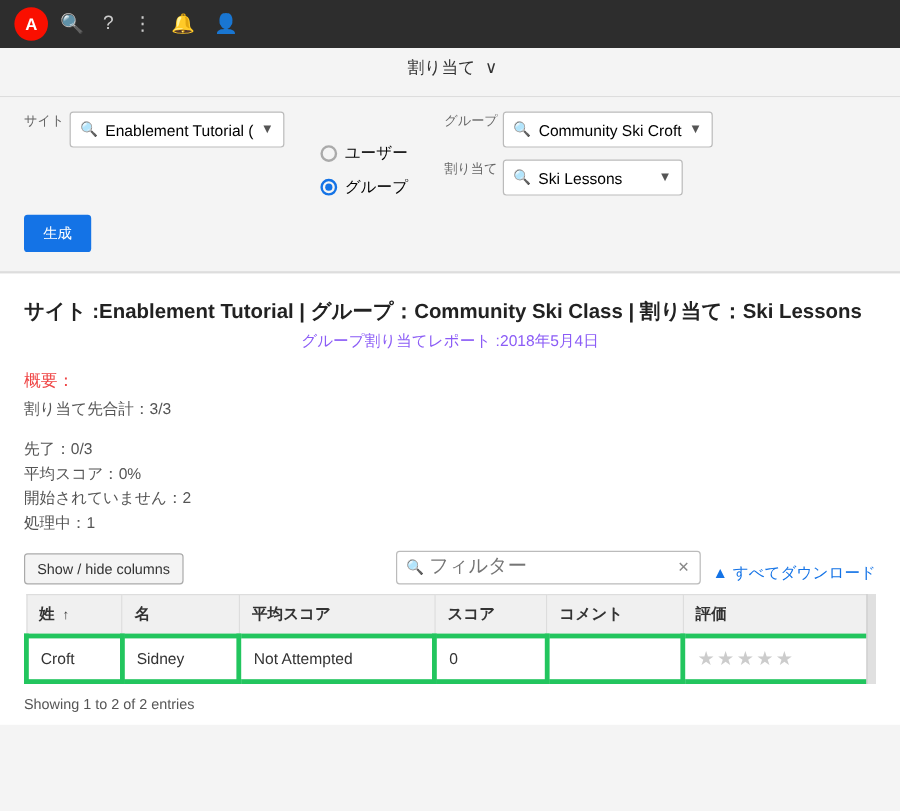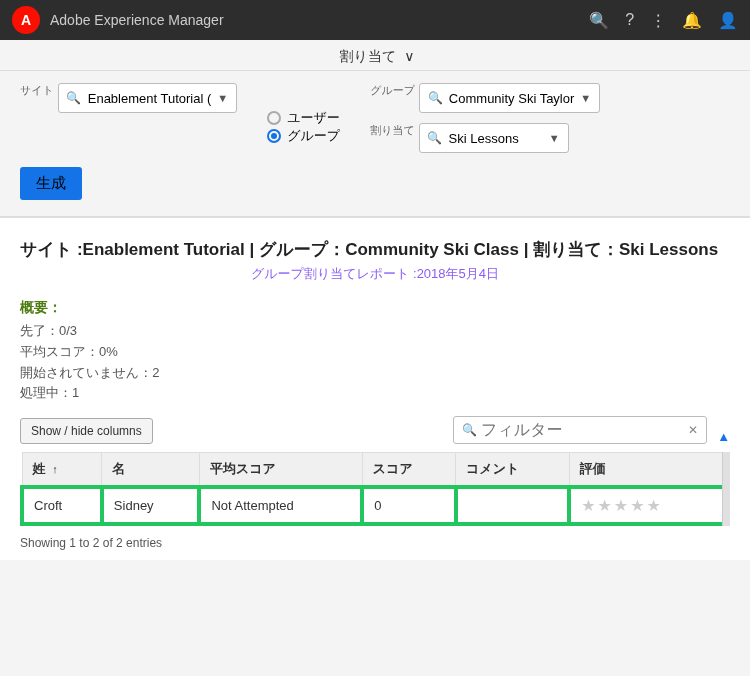--- a/index.html
+++ b/index.html
@@ -31,21 +31,21 @@
     .navbar-icons {
       display: flex; align-items: center; gap: 16px;
     }
     .navbar-icon {
       color: #ccc; font-size: 16px; cursor: pointer;
     }
 
     
     .filter-bar {
       background: #f4f4f4;
-      padding: 8px 0 4px 0;
+      padding: 8px 0 14px 0;
       display: flex;
       align-items: center;
       justify-content: center;
       border-bottom: 1px solid #ddd;
     }
     .filter-bar-label {
       font-size: 14px;
       color: #333;
       cursor: pointer;
     }
@@ -92,20 +92,21 @@
     .config-select .select-text {
       flex: 1;
     }
     .config-select .chevron {
       color: #555; font-size: 11px; margin-left: 6px;
     }
 
     .radio-group {
       display: flex;
       flex-direction: column;
+      gap: 10px;
       margin-top: 4px;
     }
     .radio-item {
       display: flex;
       align-items: center;
       gap: 6px;
       font-size: 13px;
     }
     .radio-circle {
       width: 14px; height: 14px;
@@ -127,25 +128,25 @@
     .right-col {
       display: flex;
       flex-direction: column;
       gap: 10px;
     }
 
     .generate-btn {
       display: inline-block;
       margin-top: 14px;
       background: #1473e6;
-      color: #000000;
+      color: #ffffff;
       border: none;
       border-radius: 3px;
       padding: 7px 16px;
-      font-size: 15px;
+      font-size: 12px;
       cursor: pointer;
     }
 
     
     .report-section {
       background: white;
       padding: 20px 20px 0 20px;
     }
     .report-title {
       font-size: 17px;
@@ -154,22 +155,22 @@
       margin-bottom: 4px;
     }
     .report-subtitle {
       font-size: 13px;
       color: #8b5cf6;
       text-align: center;
       margin-bottom: 16px;
     }
     .section-heading {
       font-size: 14px;
-      font-weight: bold;
-      color: #4d7c0f;
+      font-weight: normal;
+      color: #ef4444;
       margin-bottom: 4px;
     }
     .section-content {
       font-size: 13px;
       color: #555;
       margin-bottom: 12px;
       line-height: 1.6;
     }
 
     
@@ -259,21 +260,20 @@
       overflow: hidden;
     }
   </style>
 </head>
 <body>
 
 <div class="navbar">
   <div class="navbar-logo">
     <span>A</span>
   </div>
-  <span class="navbar-title">Adobe Experience Manager</span>
   <div class="navbar-icons">
     <span class="navbar-icon">🔍</span>
     <span class="navbar-icon">?</span>
     <span class="navbar-icon">⋮</span>
     <span class="navbar-icon">🔔</span>
     <span class="navbar-icon">👤</span>
   </div>
 </div>
 
 <div class="filter-bar">
@@ -306,21 +306,21 @@
           <span>グループ</span>
         </div>
       </div>
     </div>
 
     <div class="right-col">
       <div class="config-col">
         <div class="config-label">グループ</div>
         <div class="config-select">
           <span class="select-icon">🔍</span>
-          <span class="select-text">Community Ski Taylor</span>
+          <span class="select-text">Community Ski Croft</span>
           <span class="chevron">▼</span>
         </div>
       </div>
       <div class="config-col">
         <div class="config-label">割り当て</div>
         <div class="config-select">
           <span class="select-icon">🔍</span>
           <span class="select-text">Ski Lessons</span>
           <span class="chevron">▼</span>
         </div>
@@ -329,36 +329,38 @@
   </div>
 
   <button class="generate-btn">生成</button>
 </div>
 
 <div class="report-section">
   <div class="report-title">サイト :Enablement Tutorial | グループ：Community Ski Class | 割り当て：Ski Lessons</div>
   <div class="report-subtitle">グループ割り当てレポート :2018年5月4日</div>
 
   <div class="section-heading">概要：</div>
+  <div class="section-content">割り当て先合計：3/3</div>
 
   <div class="section-content" style="white-space: pre-line;">先了：0/3
 平均スコア：0%
 開始されていません：2
 処理中：1</div>
 
   <div class="table-toolbar">
     <button class="show-hide-btn">Show / hide columns</button>
     <div class="toolbar-spacer"></div>
     <div class="filter-input-wrap">
       <span class="fi-icon">🔍</span>
       <input type="text" placeholder="フィルター" style="">
       <span class="fi-clear">✕</span>
     </div>
     <div class="download-btn">
       <span>▲</span>
+      <span>すべてダウンロード</span>
     </div>
   </div>
 
   <div class="table-wrap">
     <table class="data-table">
       <thead>
         <tr>
           <th class="sortable">姓 <span class="sort-icon">↑</span></th>
           <th>名</th>
           <th>平均スコア</th>

